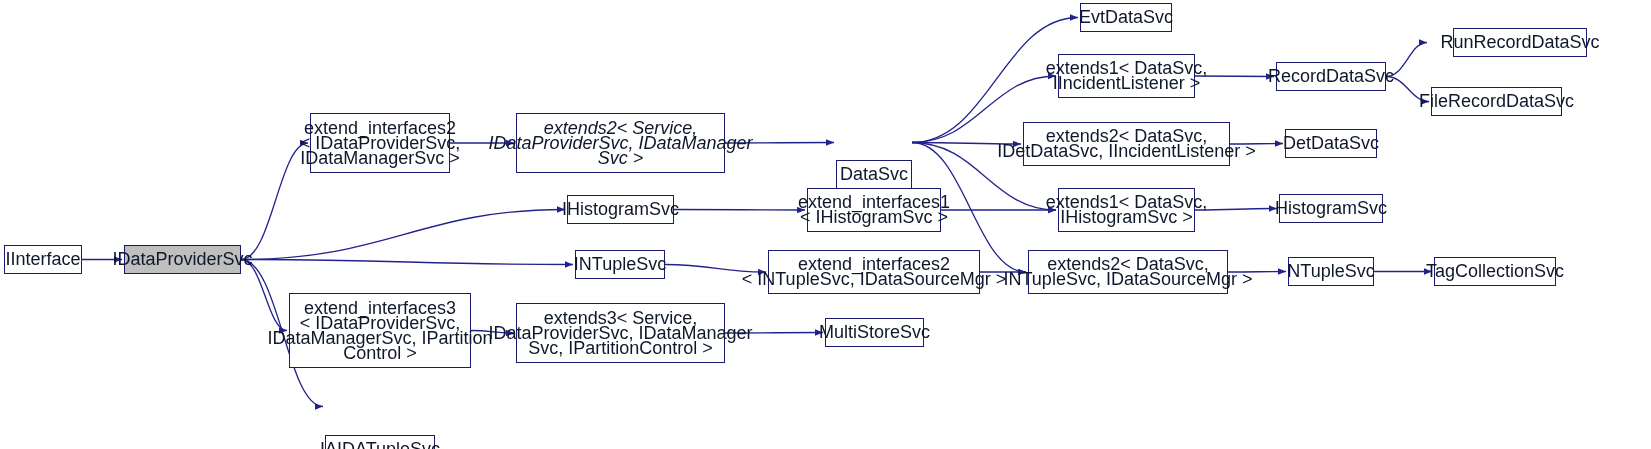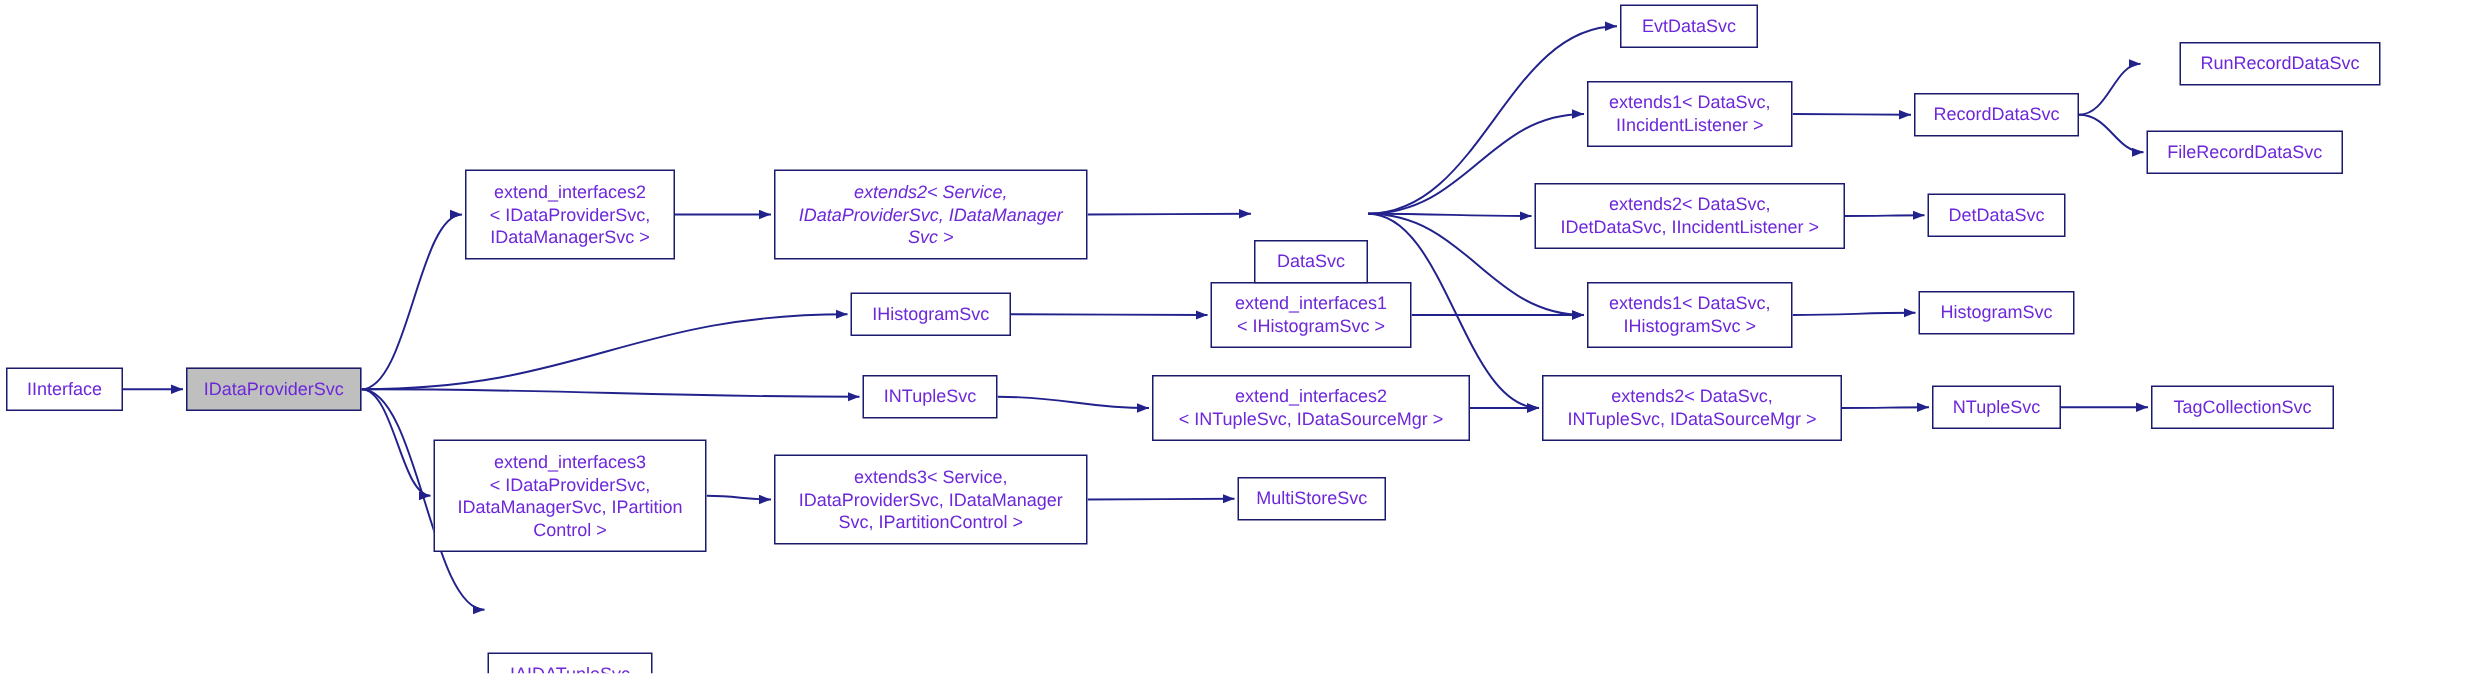--- a/index.html
+++ b/index.html
@@ -21,22 +21,22 @@
     top: 0;
     width: 1651px;
     height: 449px;
     pointer-events: none;
   }
   .node {
     position: absolute;
     box-sizing: border-box;
     border: 1px solid #1a1a6e;
     background: #ffffff;
-    color: #6d28d9;
-    font-size: 12px;
+    color: #0f172a;
+    font-size: 18px;
     line-height: 15px;
     text-align: center;
     display: flex;
     align-items: center;
     justify-content: center;
     white-space: pre;
     letter-spacing: 0px;
   }
   .node.highlight {
     background: #bfbfbf;

